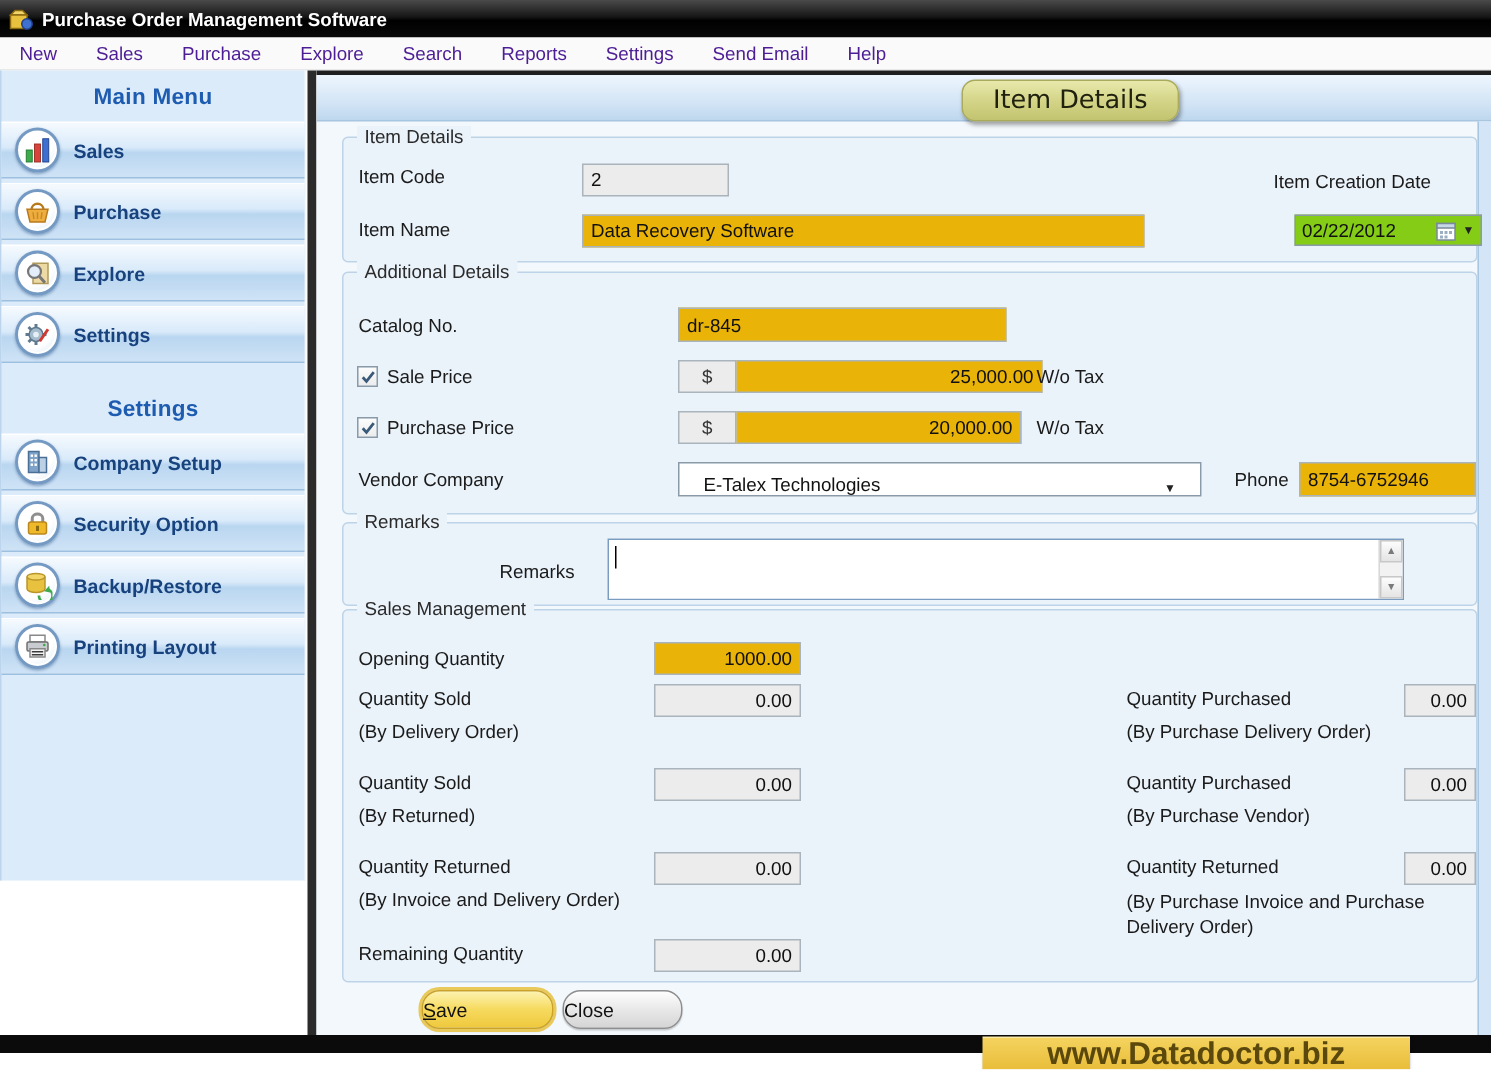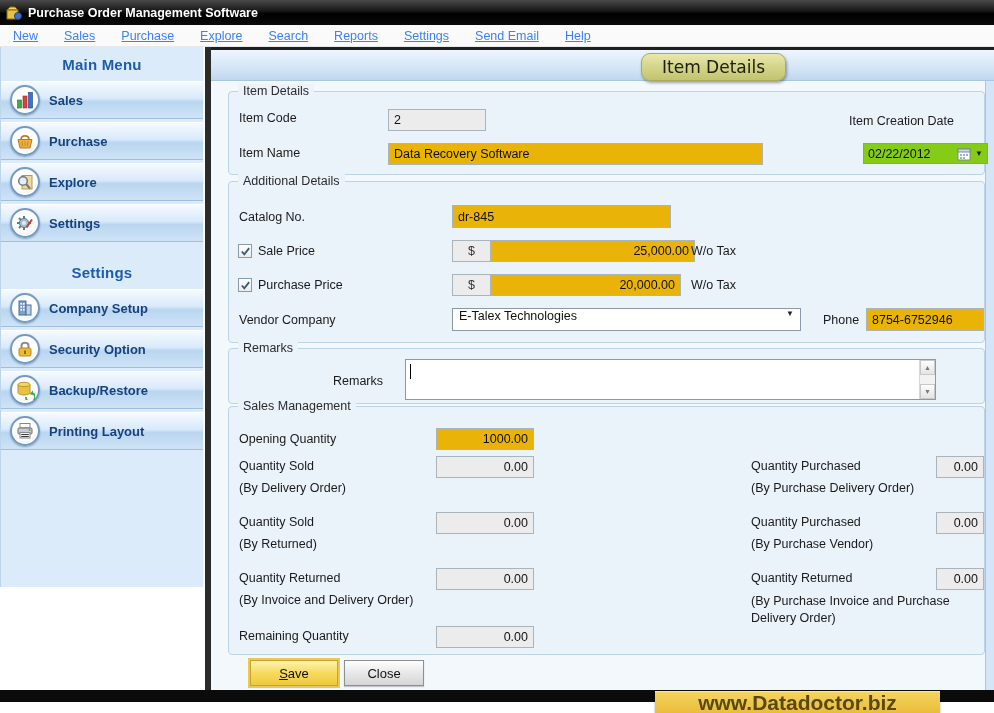--- a/index.html
+++ b/index.html
@@ -15,21 +15,21 @@
     background:linear-gradient(#4a4a4a,#161616 45%,#000 55%,#0a0a0a);
     display:flex; align-items:center; gap:6px; padding-left:6px;
     color:#fff; font-weight:bold; font-size:12.5px;
   }
 
   
   .menubar {
     position:absolute; left:0; top:25px; width:994px; height:22px;
     background:#fafafa; display:flex; align-items:center; border-bottom:1px solid #e8e8e8;
   }
-  .menu-item { padding:0 13px; height:22px; display:flex; align-items:center; font-size:12.5px; color:#3b82f6; cursor:default;text-decoration:underline; }
+  .menu-item { padding:0 13px; height:22px; display:flex; align-items:center; font-size:12.5px; color:#4c1d95; cursor:default; }
 
   
   .sidebar {
     position:absolute; left:0; top:47px; width:204px; height:540px;
     background:#dcebf9; border-right:1px solid #f4f9fe; border-left:1px solid #bcd5ec;
   }
   .side-title {
     height:34px; display:flex; align-items:center; justify-content:center;
     font-weight:bold; font-size:15px; color:#1d5cb0; letter-spacing:.2px;
   }
@@ -100,21 +100,21 @@
   .checkbox svg { width:11px; height:11px; display:none; }
   .checkbox[data-checked="true"] svg { display:block; }
 
   .currency-box {
     position:absolute; width:39px; height:22px; background:#ececec; border:1px solid #a9b4bd;
     display:flex; align-items:center; justify-content:center; font-size:12.5px; color:#333;
   }
 
   .selectbox {
     position:absolute; height:23px; background:#fff; border:1px solid #8a9aa8;
-    display:flex; align-items:flex-start; padding:0 6px; font-size:12.5px; color:#111;
+    display:flex; align-items:flex-end; padding:0 16px; font-size:12.5px; color:#111;
   }
   .selectbox .arrow { margin-left:auto; font-size:8px; color:#222; }
 
   .datepicker {
     position:absolute; height:21px; background:#84cc16; border:1px solid #8a9aa8;
     display:flex; align-items:center; padding:0 4px; gap:4px; font-size:12.5px; color:#111;margin-left:14px;
   }
   .datepicker .dtext { flex:1; }
   .datepicker .arrow { font-size:8px; color:#222; }
 
@@ -124,22 +124,22 @@
   .textarea-wrap textarea {
     flex:1; border:none; resize:none; outline:none; background:#fff;
     font-family:"Liberation Sans", sans-serif; font-size:12.5px; padding:2px 4px;
   }
   .caret { position:absolute; left:4px; top:4px; width:1px; height:15px; background:#000; }
   .scrollbar { width:16px; background:#f2f2f2; border-left:1px solid #d8d8d8; display:flex; flex-direction:column; justify-content:space-between; }
   .scr-btn { height:15px; background:linear-gradient(#fdfdfd,#e4e4e4); border:1px solid #c8c8c8; display:flex; align-items:center; justify-content:center; font-size:7px; color:#7a7a7a; }
 
   
   .btn {
-    position:absolute; height:26px; border-radius:0; display:flex; align-items:center; justify-content:center;
-    font-size:13px; color:#111; cursor:pointer;
+    position:absolute; height:26px; border-radius:12px; display:flex; align-items:center; 
+    font-size:13px; color:#111; cursor:pointer;margin-left:31px;
   }
   .btn-save {
     left:39px; top:610px; width:88px;
     background:linear-gradient(#fdf3b0,#f6da5e 50%,#efc93e);
     border:1px solid #c9a227; box-shadow:0 0 0 2px #e8c95a, 0 1px 2px rgba(0,0,0,.3);
   }
   .btn-save .u { text-decoration:underline; }
   .btn-close {
     left:133px; top:610px; width:80px;
     background:linear-gradient(#fefefe,#e8e8e8 50%,#d5d5d5);

